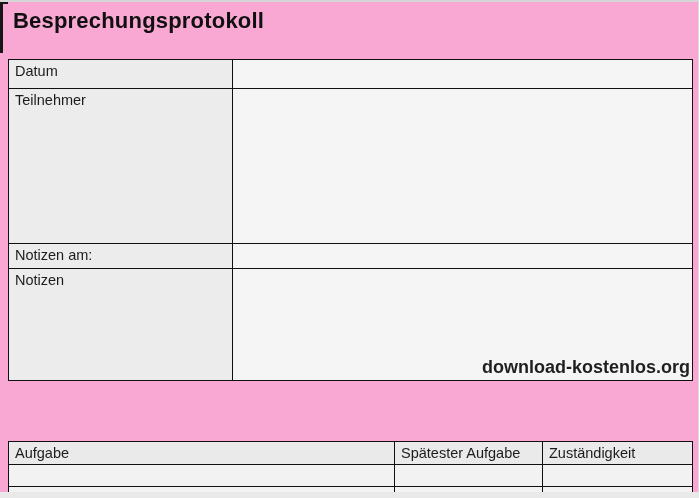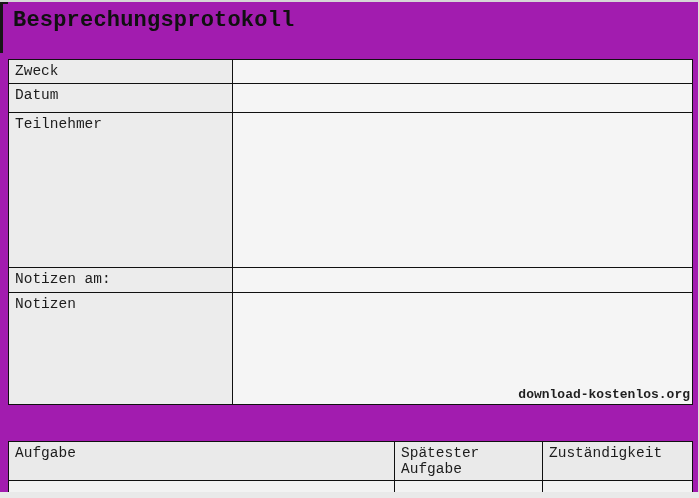--- a/index.html
+++ b/index.html
@@ -1,23 +1,23 @@
 <!DOCTYPE html>
 <html><head>
 <meta charset="utf-8">
 <style>
   * { margin: 0; padding: 0; box-sizing: border-box; }
   html, body { background: #e9e9e9; }
   .page {
     position: relative;
     width: 699px;
     height: 492px;
-    background: #a21caf;
+    background: #f9a8d4;
     overflow: hidden;
-    font-family: Liberation Mono, monospace;
+    font-family: Liberation Sans, sans-serif;
     color: #1c1c1c;
   }
   
   .edge-top    { position: absolute; left: 0; top: 0; width: 699px; height: 2px; background: #d6d6d6; }
   .edge-right  { position: absolute; right: 0; top: 0; width: 1.5px; height: 498px; background: #dcdcdc; }
   .corner-v    { position: absolute; left: 0; top: 2px; width: 2.5px; height: 51px; background: #161616; }
   .corner-h    { position: absolute; left: 0; top: 2px; width: 8px; height: 2px; background: #161616; }
 
   
   .title {
@@ -54,21 +54,21 @@
   .row-datum    { height: 29px; }
   .row-teiln    { height: 155px; }
   .row-erstellt { height: 25px; }
   .row-notizen  { height: 112px; margin-top: 20px; }
 
   .cell-notizen-value { position: relative; }
   .watermark {
     position: absolute;
     right: 2px;
     bottom: 2px;
-    font-size: 13px;
+    font-size: 18px;
     font-weight: 600;
     color: #1f1f1f;
     white-space: nowrap;
   }
 
   .tasks-table { left: 8px; top: 441px; width: 684px; }
   .tasks-table col.c-task { width: 386px; }
   .tasks-table col.c-due  { width: 148px; }
   .tasks-table col.c-resp { width: 150px; }
   .tasks-table th { background: #eaeaea; }
@@ -88,24 +88,20 @@
   <div class="corner-h"></div>
 
   <div class="title">Besprechungsprotokoll</div>
 
   <table class="main-table">
     <colgroup>
         <col class="c-label">
         <col class="c-value">
       </colgroup>
     <tbody>
-        <tr class="row-zweck">
-      <td class="label">Zweck</td>
-      <td class="value"></td>
-    </tr>
     <tr class="row-datum">
       <td class="label">Datum</td>
       <td class="value"></td>
     </tr>
     <tr class="row-teiln">
       <td class="label">Teilnehmer</td>
       <td class="value"></td>
     </tr>
     <tr class="row-erstellt">
       <td class="label">Notizen am:</td>

